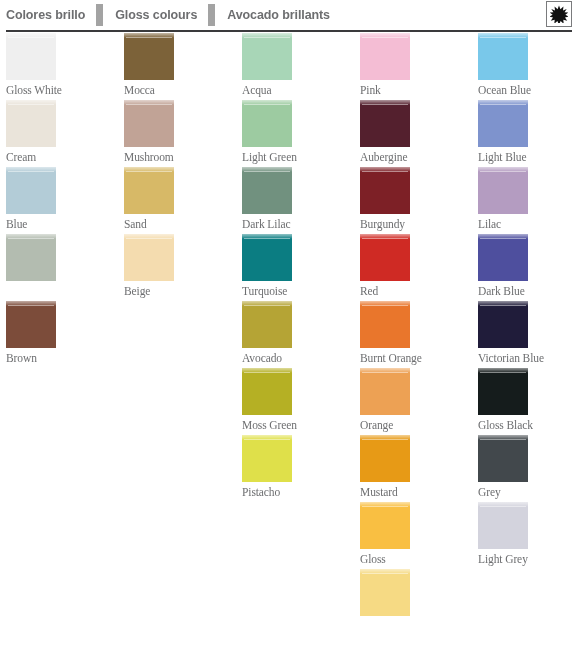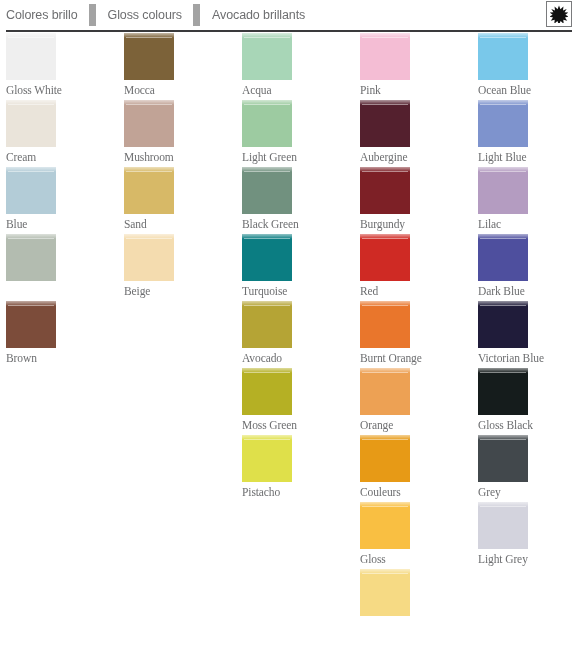--- a/index.html
+++ b/index.html
@@ -14,20 +14,21 @@
     font-family: "Liberation Sans", sans-serif;
     color: #6d6e70;
     position: relative;
   }
 
   
   #header {
     position: relative;
     height: 32px;
     box-sizing: border-box;
+    font-weight: bold;
   }
   #lang-tabs {
     position: absolute;
     left: 6px;
     top: 4px;
     display: flex;
     align-items: center;
     height: 22px;
   }
   .lang-tab {
@@ -220,21 +221,21 @@
           <div class="gloss"></div>
           <div class="gloss-line"></div>
         </div>
         <div class="swatch-label">Light Green</div>
       </div>
       <div class="color-cell">
         <div class="swatch" style="background: rgb(113, 145, 127);">
           <div class="gloss"></div>
           <div class="gloss-line"></div>
         </div>
-        <div class="swatch-label">Black Green</div>
+        <div class="swatch-label">Dark Lilac</div>
       </div>
       <div class="color-cell">
         <div class="swatch" style="background: rgb(11, 125, 130);">
           <div class="gloss"></div>
           <div class="gloss-line"></div>
         </div>
         <div class="swatch-label">Turquoise</div>
       </div>
       <div class="color-cell">
         <div class="swatch" style="background: rgb(181, 164, 53);">
@@ -299,21 +300,21 @@
           <div class="gloss"></div>
           <div class="gloss-line"></div>
         </div>
         <div class="swatch-label">Orange</div>
       </div>
       <div class="color-cell">
         <div class="swatch" style="background: rgb(231, 154, 22);">
           <div class="gloss"></div>
           <div class="gloss-line"></div>
         </div>
-        <div class="swatch-label">Couleurs</div>
+        <div class="swatch-label">Mustard</div>
       </div>
       <div class="color-cell">
         <div class="swatch" style="background: rgb(249, 191, 66);">
           <div class="gloss"></div>
           <div class="gloss-line"></div>
         </div>
         <div class="swatch-label">Gloss</div>
       </div>
       <div class="color-cell">
         <div class="swatch" style="background: rgb(246, 218, 132);">

